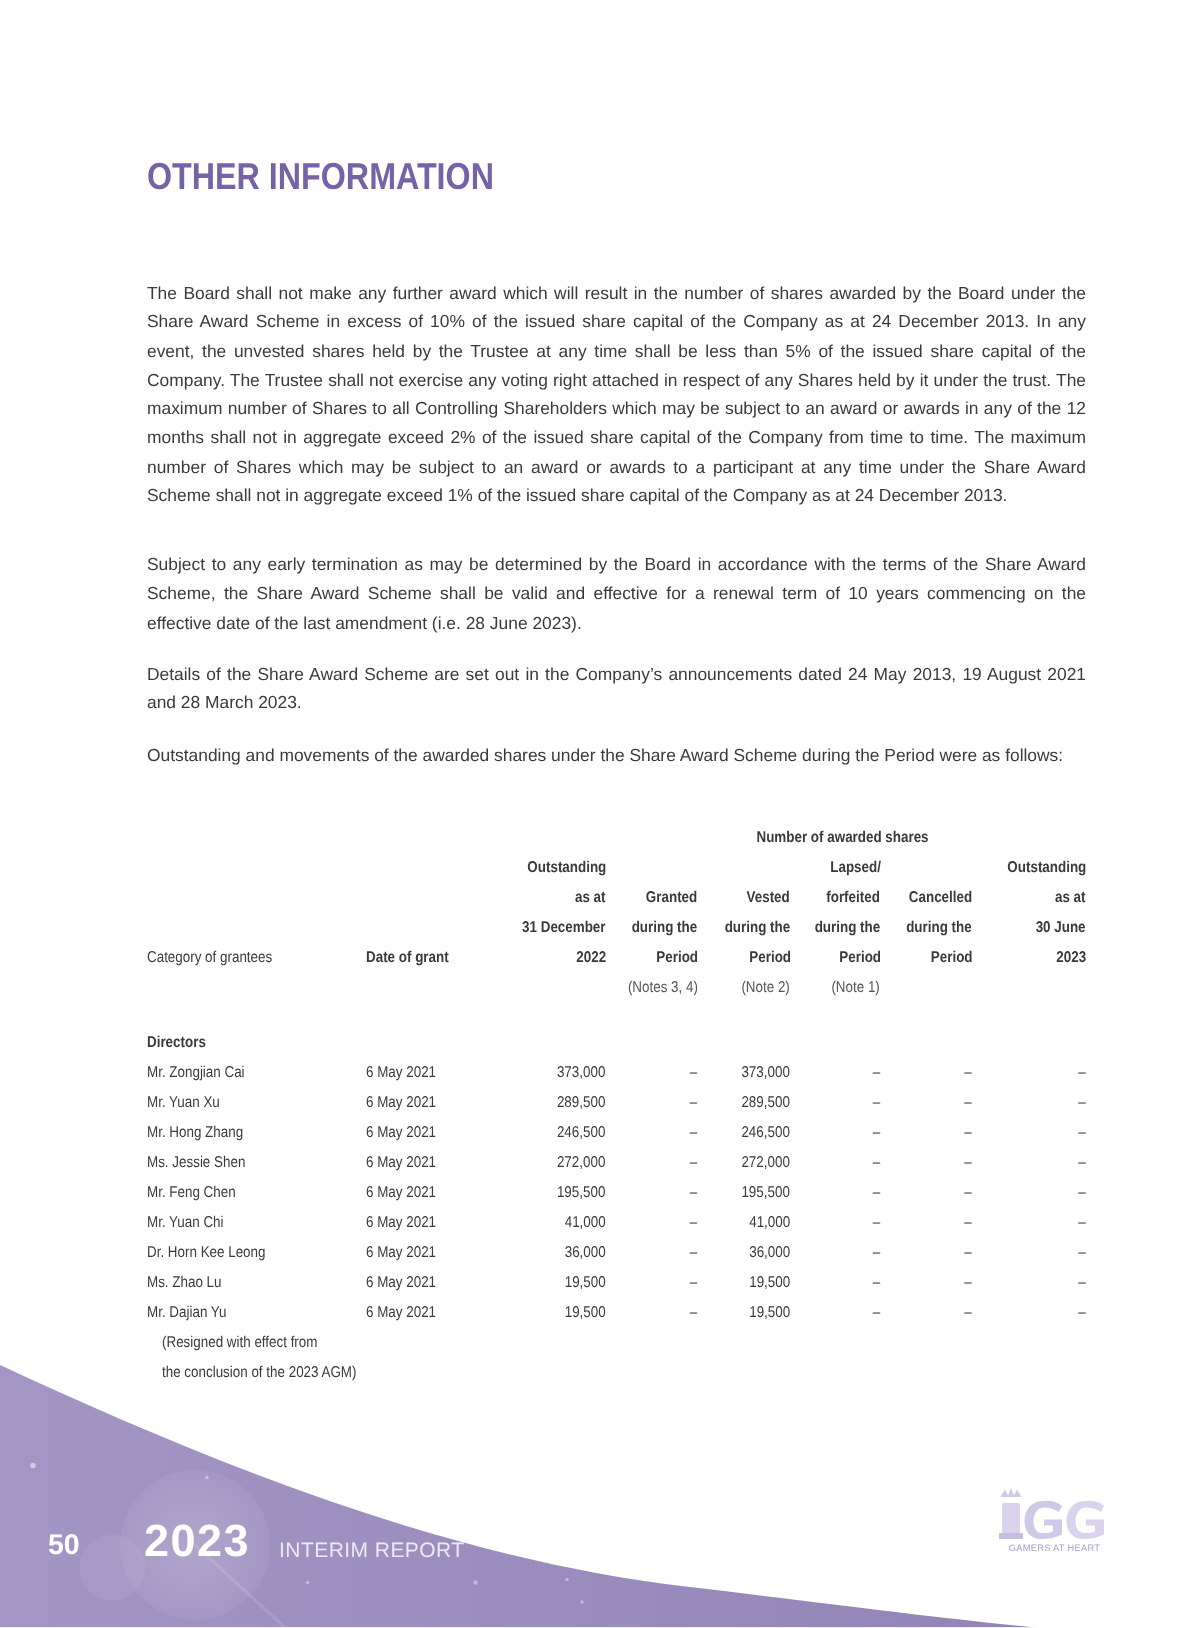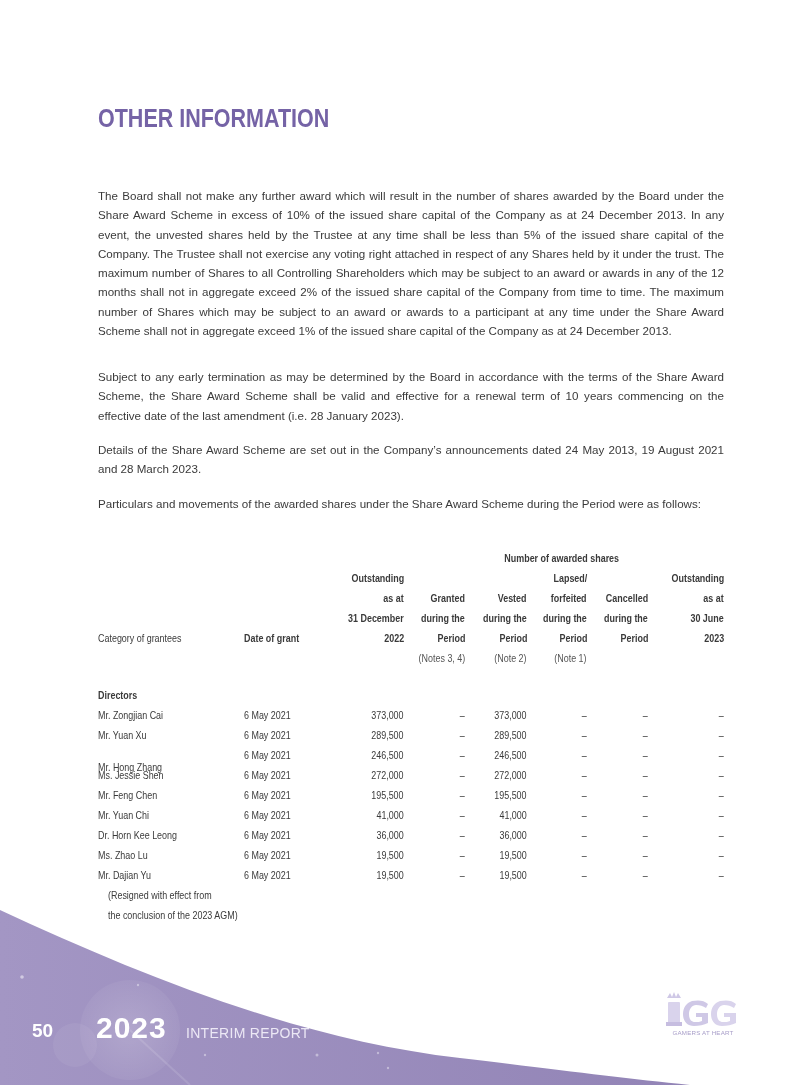--- a/index.html
+++ b/index.html
@@ -34,23 +34,23 @@
   .footer-report { position: absolute; left: 186px; top: 1025px; color: #ece8f5; font-size: 14px; letter-spacing: 0.3px; }
   .logo { position: absolute; left: 664px; top: 992px; width: 76px; height: 50px; }
   .logo-text { position: absolute; left: 665px; top: 1029px; width: 76px; text-align: center; font-size: 6.2px; color: #a79dc8; letter-spacing: 0.2px; }
 </style>
 </head>
 <body>
 
 <div class="page-title">OTHER INFORMATION</div>
 
 <p class="para" style="top:186px;">The Board shall not make any further award which will result in the number of shares awarded by the Board under the Share Award Scheme in excess of 10% of the issued share capital of the Company as at 24 December 2013. In any event, the unvested shares held by the Trustee at any time shall be less than 5% of the issued share capital of the Company. The Trustee shall not exercise any voting right attached in respect of any Shares held by it under the trust. The maximum number of Shares to all Controlling Shareholders which may be subject to an award or awards in any of the 12 months shall not in aggregate exceed 2% of the issued share capital of the Company from time to time. The maximum number of Shares which may be subject to an award or awards to a participant at any time under the Share Award Scheme shall not in aggregate exceed 1% of the issued share capital of the Company as at 24 December 2013.</p>
-<p class="para" style="top:367px;">Subject to any early termination as may be determined by the Board in accordance with the terms of the Share Award Scheme, the Share Award Scheme shall be valid and effective for a renewal term of 10 years commencing on the effective date of the last amendment (i.e. 28 January 2023).</p>
+<p class="para" style="top:367px;">Subject to any early termination as may be determined by the Board in accordance with the terms of the Share Award Scheme, the Share Award Scheme shall be valid and effective for a renewal term of 10 years commencing on the effective date of the last amendment (i.e. 28 June 2023).</p>
 <p class="para" style="top:440px;">Details of the Share Award Scheme are set out in the Company’s announcements dated 24 May 2013, 19 August 2021 and 28 March 2023.</p>
-<p class="para" style="top:494px;">Particulars and movements of the awarded shares under the Share Award Scheme during the Period were as follows:</p>
+<p class="para" style="top:494px;">Outstanding and movements of the awarded shares under the Share Award Scheme during the Period were as follows:</p>
 
 <div class="tbl">
 
   <div class="hcell b" style="left:330px; top:0; width:200px; text-align:right; height:20px; line-height:20px;"><span class="cond" style="transform-origin:center;">Number of awarded shares</span></div>
 
   <div class="hcell b" style="left:206px; top:20px; width:100px; line-height:20px;">
     <div><span class="cond">Outstanding</span></div>
     <div><span class="cond">as at</span></div>
     <div><span class="cond">31 December</span></div>
     <div><span class="cond">2022</span></div>
@@ -111,21 +111,21 @@
         <div class="c" style="left: 0px;"><span class="condl">Mr. Yuan Xu</span></div>
         <div class="c" style="left: 146px;"><span class="condl">6 May 2021</span></div>
         <div class="c r" style="left: 216px; width: 90px;"><span class="cond">289,500</span></div>
         <div class="c r" style="left: 277px; width: 90px;"><span class="cond">–</span></div>
         <div class="c r" style="left: 339px; width: 90px;"><span class="cond">289,500</span></div>
         <div class="c r" style="left: 399px; width: 90px;"><span class="cond">–</span></div>
         <div class="c r" style="left: 460px; width: 90px;"><span class="cond">–</span></div>
         <div class="c r" style="left: 536px; width: 90px;"><span class="cond">–</span></div>
       </div>
       <div class="row" style="top: 197px;">
-        <div class="c" style="left: 0px; margin-top: 12px;"><span class="condl">Mr. Hong Zhang</span></div>
+        <div class="c" style="left: 0px;"><span class="condl">Mr. Hong Zhang</span></div>
         <div class="c" style="left: 146px;"><span class="condl">6 May 2021</span></div>
         <div class="c r" style="left: 216px; width: 90px;"><span class="cond">246,500</span></div>
         <div class="c r" style="left: 277px; width: 90px;"><span class="cond">–</span></div>
         <div class="c r" style="left: 339px; width: 90px;"><span class="cond">246,500</span></div>
         <div class="c r" style="left: 399px; width: 90px;"><span class="cond">–</span></div>
         <div class="c r" style="left: 460px; width: 90px;"><span class="cond">–</span></div>
         <div class="c r" style="left: 536px; width: 90px;"><span class="cond">–</span></div>
       </div>
       <div class="row" style="top: 217px; padding-left: 20px;">
         <div class="c" style="left: 0px;"><span class="condl">Ms. Jessie Shen</span></div>

